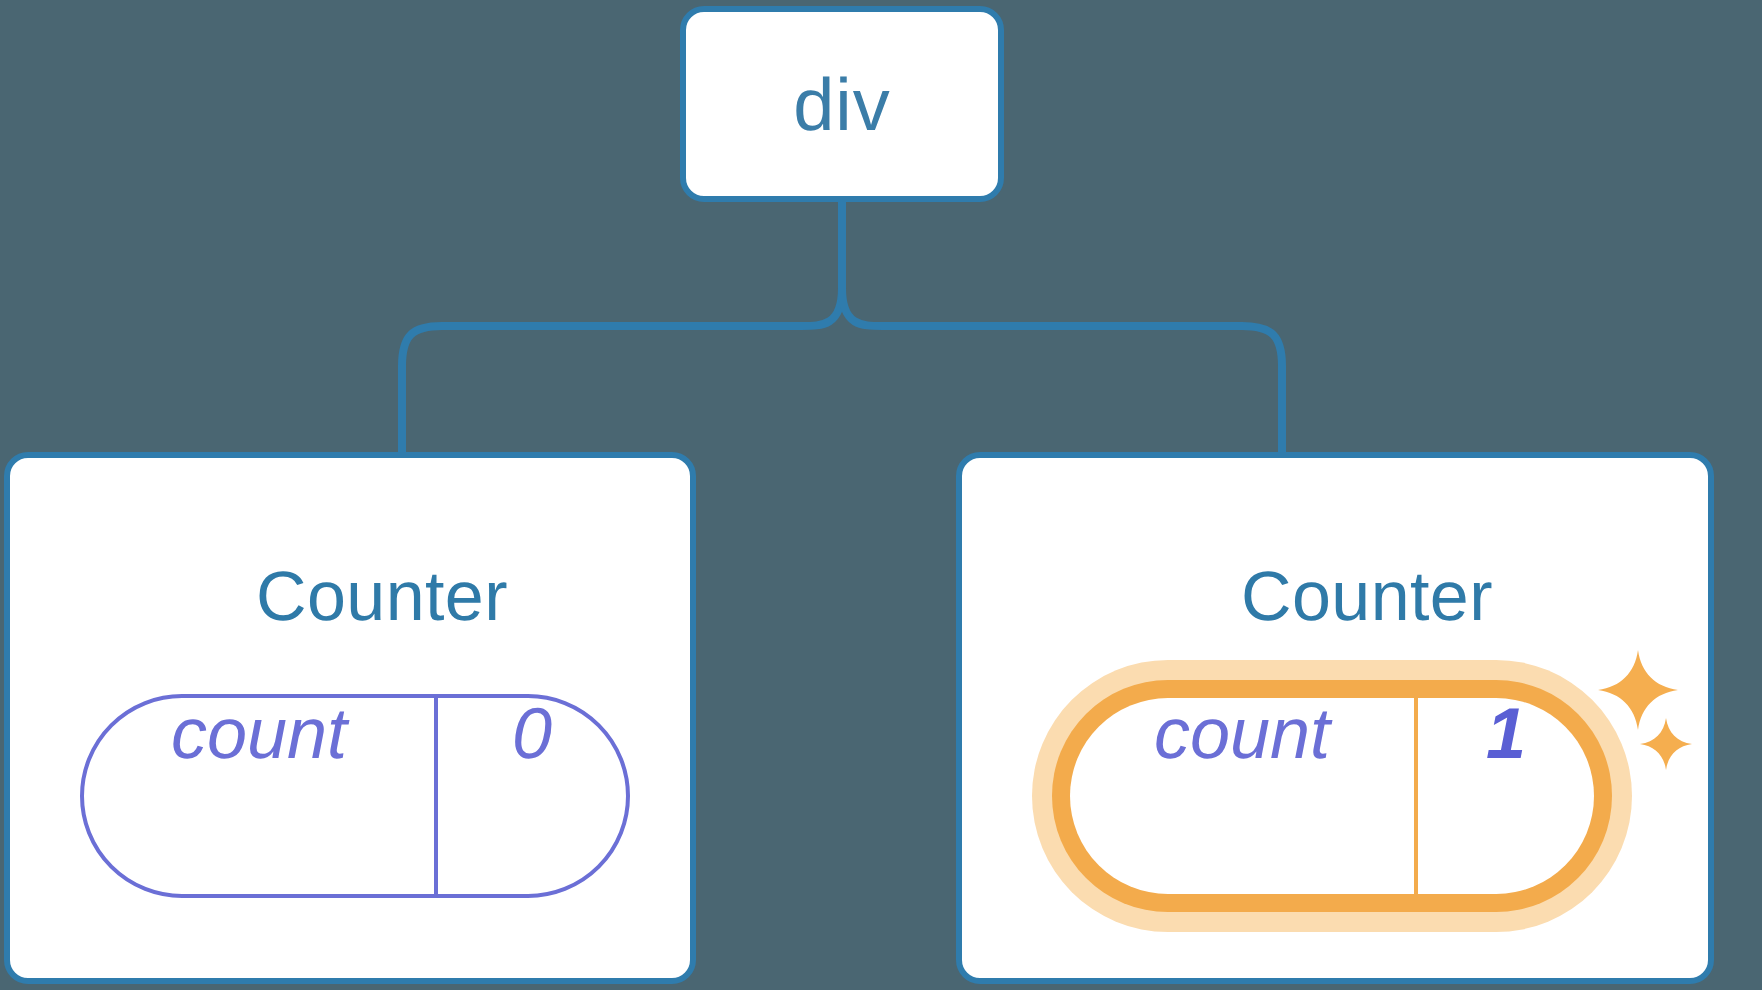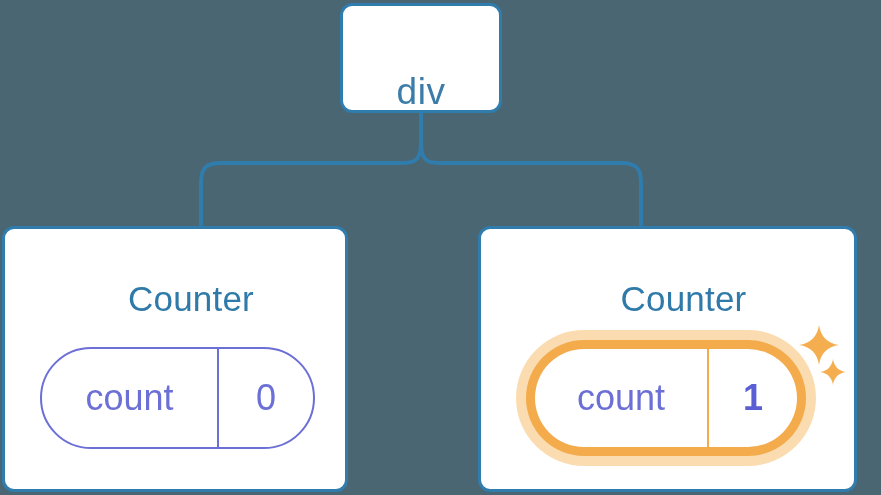--- a/index.html
+++ b/index.html
@@ -40,22 +40,21 @@
     border-radius: 12px;
     box-sizing: border-box;
     display: flex;
     align-items: center;
     justify-content: center;
   }
   #root-node {
     left: 340px;
     top: 3px;
     width: 162px;
-    height: 110px;
-    align-items: flex-end;
+    height: 98px;
   }
   .node-label {
     color: #3b7da8;
     font-size: 37px;
     line-height: 1;
     letter-spacing: 0.5px;
   }
 
   
   .card {
@@ -90,22 +89,23 @@
     margin-left: 32px;
   }
   #card-left .card-title { top: 52px; }
   #card-right .card-title { top: 52px; }
 
   
   .pill {
     position: absolute;
     box-sizing: border-box;
     display: flex;
-    align-items: center;
-    background: #ffffff;
+    align-items: flex-start;
+    background: #ffffff;
+    font-style: italic;
   }
 
   .pill-plain {
     border: 2px solid #6b6fd6;
     border-radius: 999px;
   }
 
   #pill-left {
     left: 40px;
     top: 347px;

